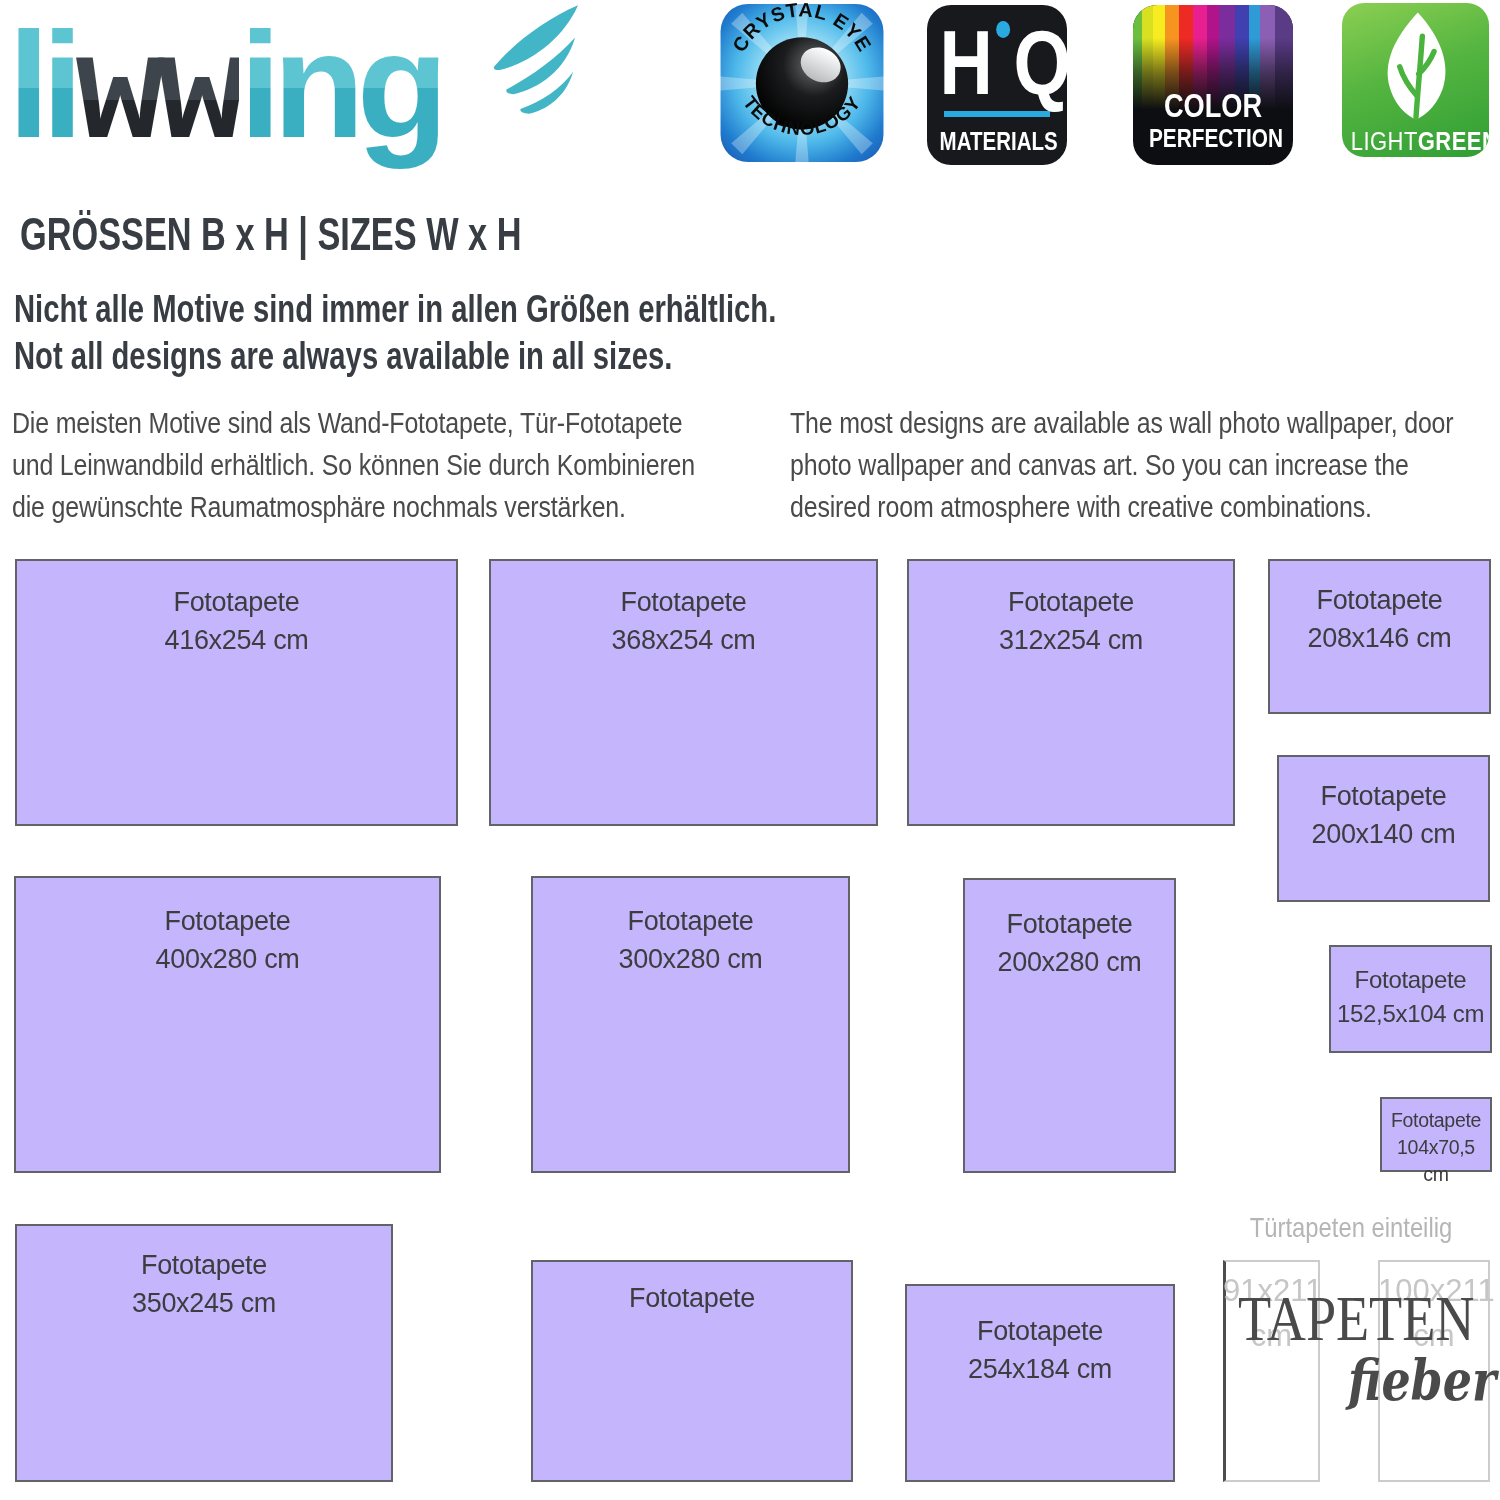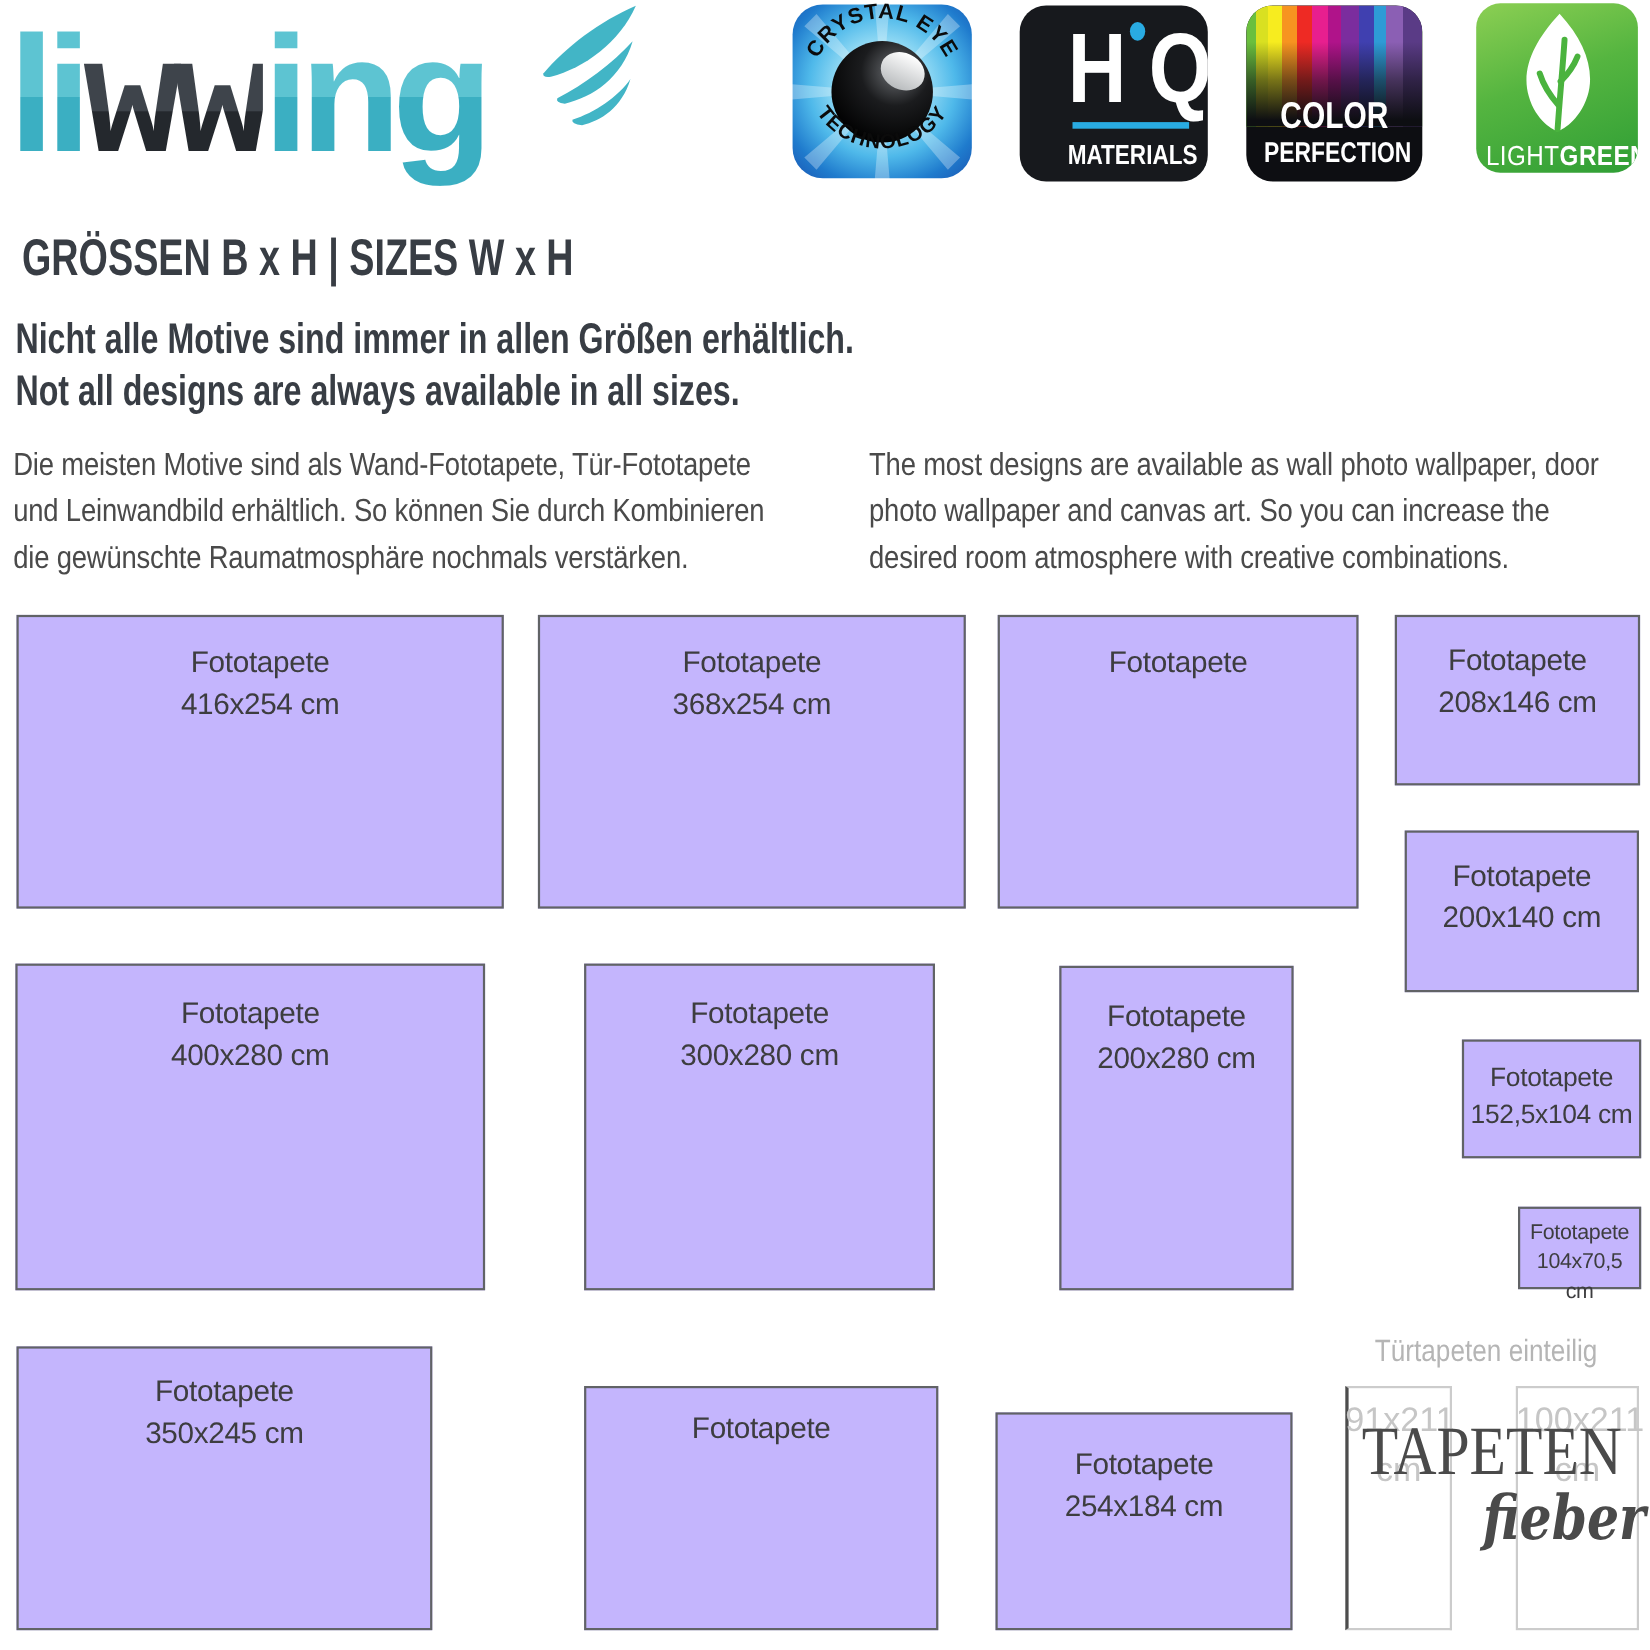--- a/index.html
+++ b/index.html
@@ -17,21 +17,21 @@
     .logo-word .dark{background-image:linear-gradient(180deg,#3e444b 0%,#3e444b 52%,#24282d 52%,#24282d 100%);
       -webkit-background-clip:text;background-clip:text;color:transparent;}
   }
   .tagline{position:absolute;left:10px;top:142px;font-size:39px;letter-spacing:6.5px;
            color:#3b4045;white-space:nowrap;}
   .wing{position:absolute;left:492px;top:4px;}
 
   
   .badge{position:absolute;top:5px;height:160px;border-radius:24px;overflow:hidden;}
   .badge-crystal{left:718px;top:3px;}
-  .badge-hq{left:927px;width:140px;background:#17191d;text-align:right;padding-left:31px;}
+  .badge-hq{left:927px;width:140px;background:#17191d;text-align:right;}
   .hq-row{margin-top:12px;height:92px;line-height:92px;font-size:90px;font-weight:bold;color:#fff;
           transform:scaleX(0.82);transform-origin:50% 0;white-space:nowrap;}
   .hq-dot{display:inline-block;width:17px;height:17px;border-radius:50%;background:#29abe2;
           transform:translateY(-56px);margin:0 4px;}
   .hq-rule{width:106px;height:6px;background:#29abe2;margin:2px auto 10px;}
   .hq-materials{font-size:25px;font-weight:bold;color:#fff;transform:scaleX(0.82);transform-origin:50% 0;}
   .badge-color{left:1133px;width:160px;background:#0d0e12;}
   .cp-stripes{position:absolute;left:0;top:0;right:0;height:110px;
     background-image:
       linear-gradient(180deg, rgba(13,14,18,0) 30%, rgba(13,14,18,.55) 62%, #0d0e12 95%),
@@ -191,20 +191,21 @@
   </div>
   <div class="sbox" style="left:489px;top:559px;width:389px;height:267px">
     <div style="margin-top:22px">
         <span class="bt">Fototapete</span>
         <span class="bs">368x254 cm</span>
       </div>
   </div>
   <div class="sbox" style="left:907px;top:559px;width:328px;height:267px">
     <div style="margin-top:22px">
         <span class="bt">Fototapete</span>
+        <span class="bs">312x254 cm</span>
       </div>
   </div>
   <div class="sbox" style="left:1268px;top:559px;width:223px;height:155px">
     <div style="margin-top:20px">
         <span class="bt">Fototapete</span>
         <span class="bs">208x146 cm</span>
       </div>
   </div>
 
   <div class="sbox" style="left:1277px;top:755px;width:213px;height:147px">

